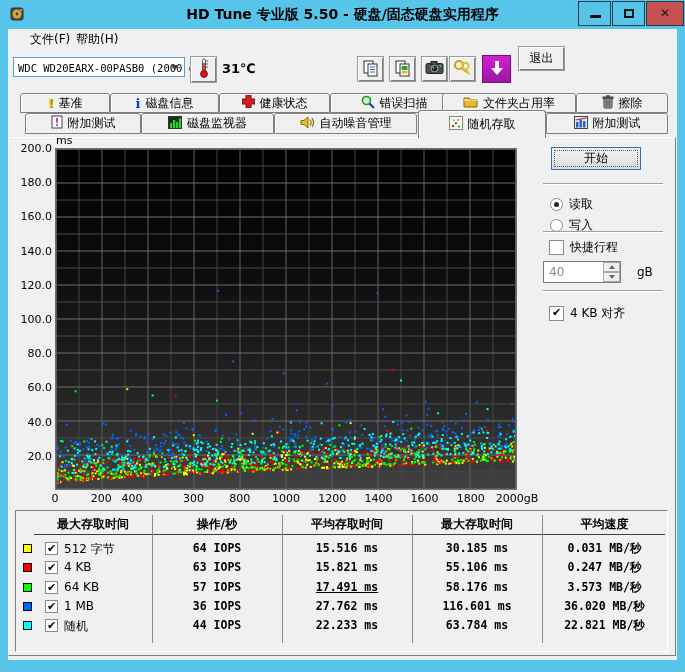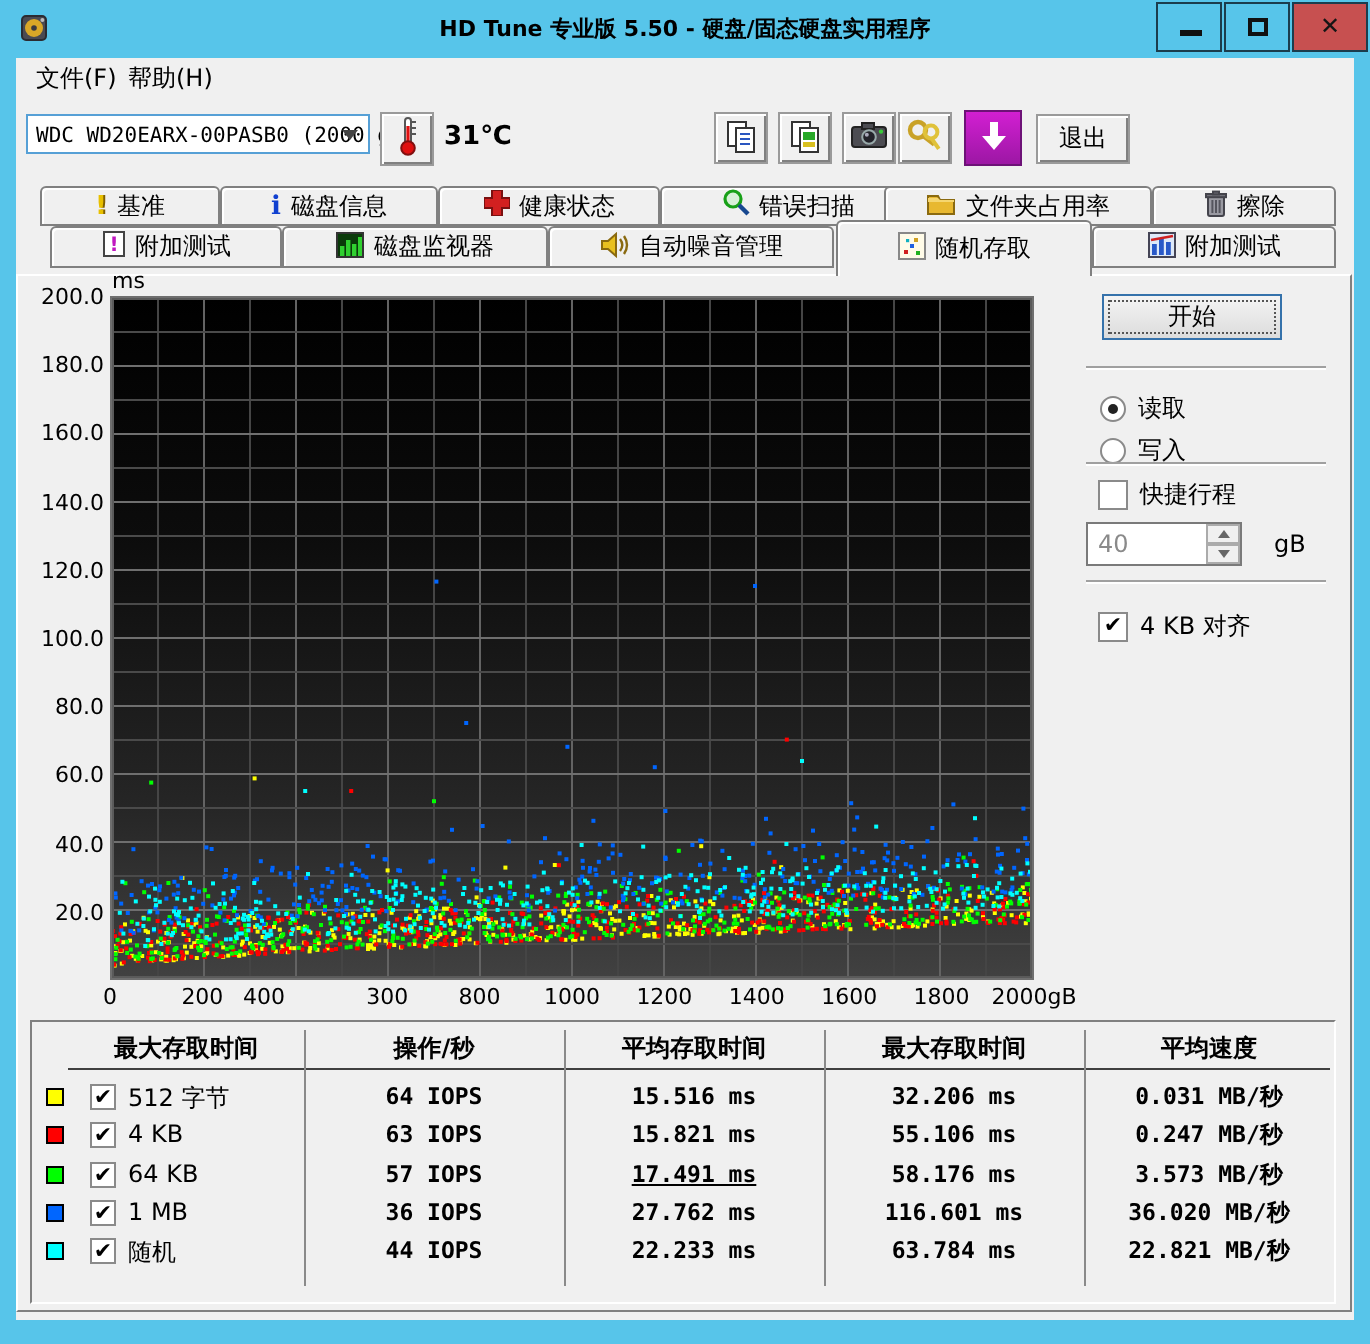--- a/index.html
+++ b/index.html
@@ -5,38 +5,38 @@
   html,body{margin:0;padding:0;}
   body{width:685px;height:672px;position:relative;overflow:hidden;
        font-family:"DejaVu Sans","Liberation Sans",sans-serif;font-size:12px;color:#000;}
   .abs{position:absolute;box-sizing:border-box;}
   .nowrap{white-space:nowrap;}
 
   
   .win{left:0;top:0;width:685px;height:672px;background:#57c5ea;}
   .titlebar{left:0;top:0;width:685px;height:29px;background:#57c5ea;}
   .title{left:0;top:0;width:685px;height:29px;line-height:29px;text-align:center;
-         font-size:11px;font-weight:600;}
+         font-size:14px;font-weight:600;}
   .winbtn{top:1px;height:25px;border:1px solid #1b3d4d;line-height:23px;text-align:center;
           font-weight:bold;font-size:12px;cursor:default;}
   .client{left:8px;top:29px;width:669px;height:631px;background:#f0f0f0;}
 
   
-  .menuitem{top:30px;height:18px;line-height:18px;padding:0 10px;}
+  .menuitem{top:30px;height:18px;line-height:18px;padding:0 22px;}
 
   
   .combo{left:13px;top:57px;width:172px;height:20px;background:#fff;border:1px solid #56a0d6;}
   .combo-text{left:4px;top:2px;font-family:"DejaVu Sans Mono","Liberation Mono",monospace;
               font-size:10.5px;line-height:16px;}
   .combo-arrow{right:5px;top:7px;width:0;height:0;border-left:4px solid transparent;
                border-right:4px solid transparent;border-top:5px solid #444;}
   .tbtn{background:#f0f0f0;border:1px solid #9a9a9a;
         box-shadow:inset 1px 1px 0 #ffffff, inset -1px -1px 0 #808080;
         display:flex;align-items:center;justify-content:center;}
-  .exitbtn{left:518px;top:57px;width:47px;height:25px;text-align:center;line-height:23px;align-items:center;}
+  .exitbtn{left:518px;top:46px;width:47px;height:25px;text-align:center;line-height:23px;align-items:center;}
 
   
   .tab{background:#f0f0f0;border:1px solid #808080;border-radius:3px 3px 0 0;
        box-shadow:inset 1px 1px 0 #fff;display:flex;align-items:center;justify-content:center;
        gap:5px;font-size:12px;}
   .tab.row1{top:93px;height:20px;z-index:2;}
   .tab.row2{top:113px;height:21px;z-index:2;}
   .tab.active{top:110px;height:28px;border-bottom:none;z-index:4;}
   .tabpage{left:8px;top:137px;width:668px;height:519px;background:#f0f0f0;
            border:1px solid;border-color:#ffffff #808080 #808080 #ffffff;z-index:1;}
@@ -190,21 +190,21 @@
     <span>磁盘信息</span>
   </div>
   <div class="abs tab row1" style="left:219px;width:111px;">
     <span>
       <svg width="13" height="13" viewBox="0 0 13 13">
         <polygon points="4,0 9,0 9,4 13,4 13,9 9,9 9,13 4,13 4,9 0,9 0,4 4,4" fill="#d22020" stroke="#7a1010"></polygon>
       </svg>
     </span>
     <span>健康状态</span>
   </div>
-  <div class="abs tab row1" style="left:330px;width:128px;font-family:Liberation Mono, monospace;">
+  <div class="abs tab row1" style="left:330px;width:128px;">
     <span>
       <svg width="14" height="14" viewBox="0 0 14 14">
         <circle cx="5.5" cy="5.5" r="4" fill="#d8f0d8" stroke="#18a018" stroke-width="1.6"></circle>
         <line x1="8.5" y1="8.5" x2="13" y2="13" stroke="#184890" stroke-width="2.2"></line>
       </svg>
     </span>
     <span>错误扫描</span>
   </div>
   <div class="abs tab row1" style="left:442px;width:134px;">
     <span>
@@ -2336,21 +2336,21 @@
     <div class="abs vdiv" style="left:266px;"></div>
     <div class="abs vdiv" style="left:396px;"></div>
     <div class="abs vdiv" style="left:526px;"></div>
     <div id="table-rows">
         <div>
           <span class="abs swatch" style="left: 7px; top: 33px; background: rgb(255, 255, 0);"></span>
           <span class="abs checkbox" style="left: 29px; top: 31px;">✔</span>
           <span class="abs rowlabel nowrap" style="left: 48px; top: 30px;">512 字节</span>
           <span class="abs cellval" style="left: 136px; width: 130px; top: 30px;">64 IOPS</span>
           <span class="abs cellval" style="left: 266px; width: 130px; top: 30px;">15.516 ms</span>
-          <span class="abs cellval" style="left: 396px; width: 130px; top: 30px;">32.206 ms</span>
+          <span class="abs cellval" style="left: 396px; width: 130px; top: 30px;">30.185 ms</span>
           <span class="abs cellval" style="left: 526px; width: 125px; top: 30px;">0.031 MB/秒</span>
         </div>
         <div>
           <span class="abs swatch" style="left: 7px; top: 52.25px; background: rgb(255, 0, 0);"></span>
           <span class="abs checkbox" style="left: 29px; top: 50.25px;">✔</span>
           <span class="abs rowlabel nowrap" style="left: 48px; top: 49.25px;">4 KB</span>
           <span class="abs cellval" style="left: 136px; width: 130px; top: 49.25px;">63 IOPS</span>
           <span class="abs cellval" style="left: 266px; width: 130px; top: 49.25px;">15.821 ms</span>
           <span class="abs cellval" style="left: 396px; width: 130px; top: 49.25px;">55.106 ms</span>
           <span class="abs cellval" style="left: 526px; width: 125px; top: 49.25px;">0.247 MB/秒</span>

